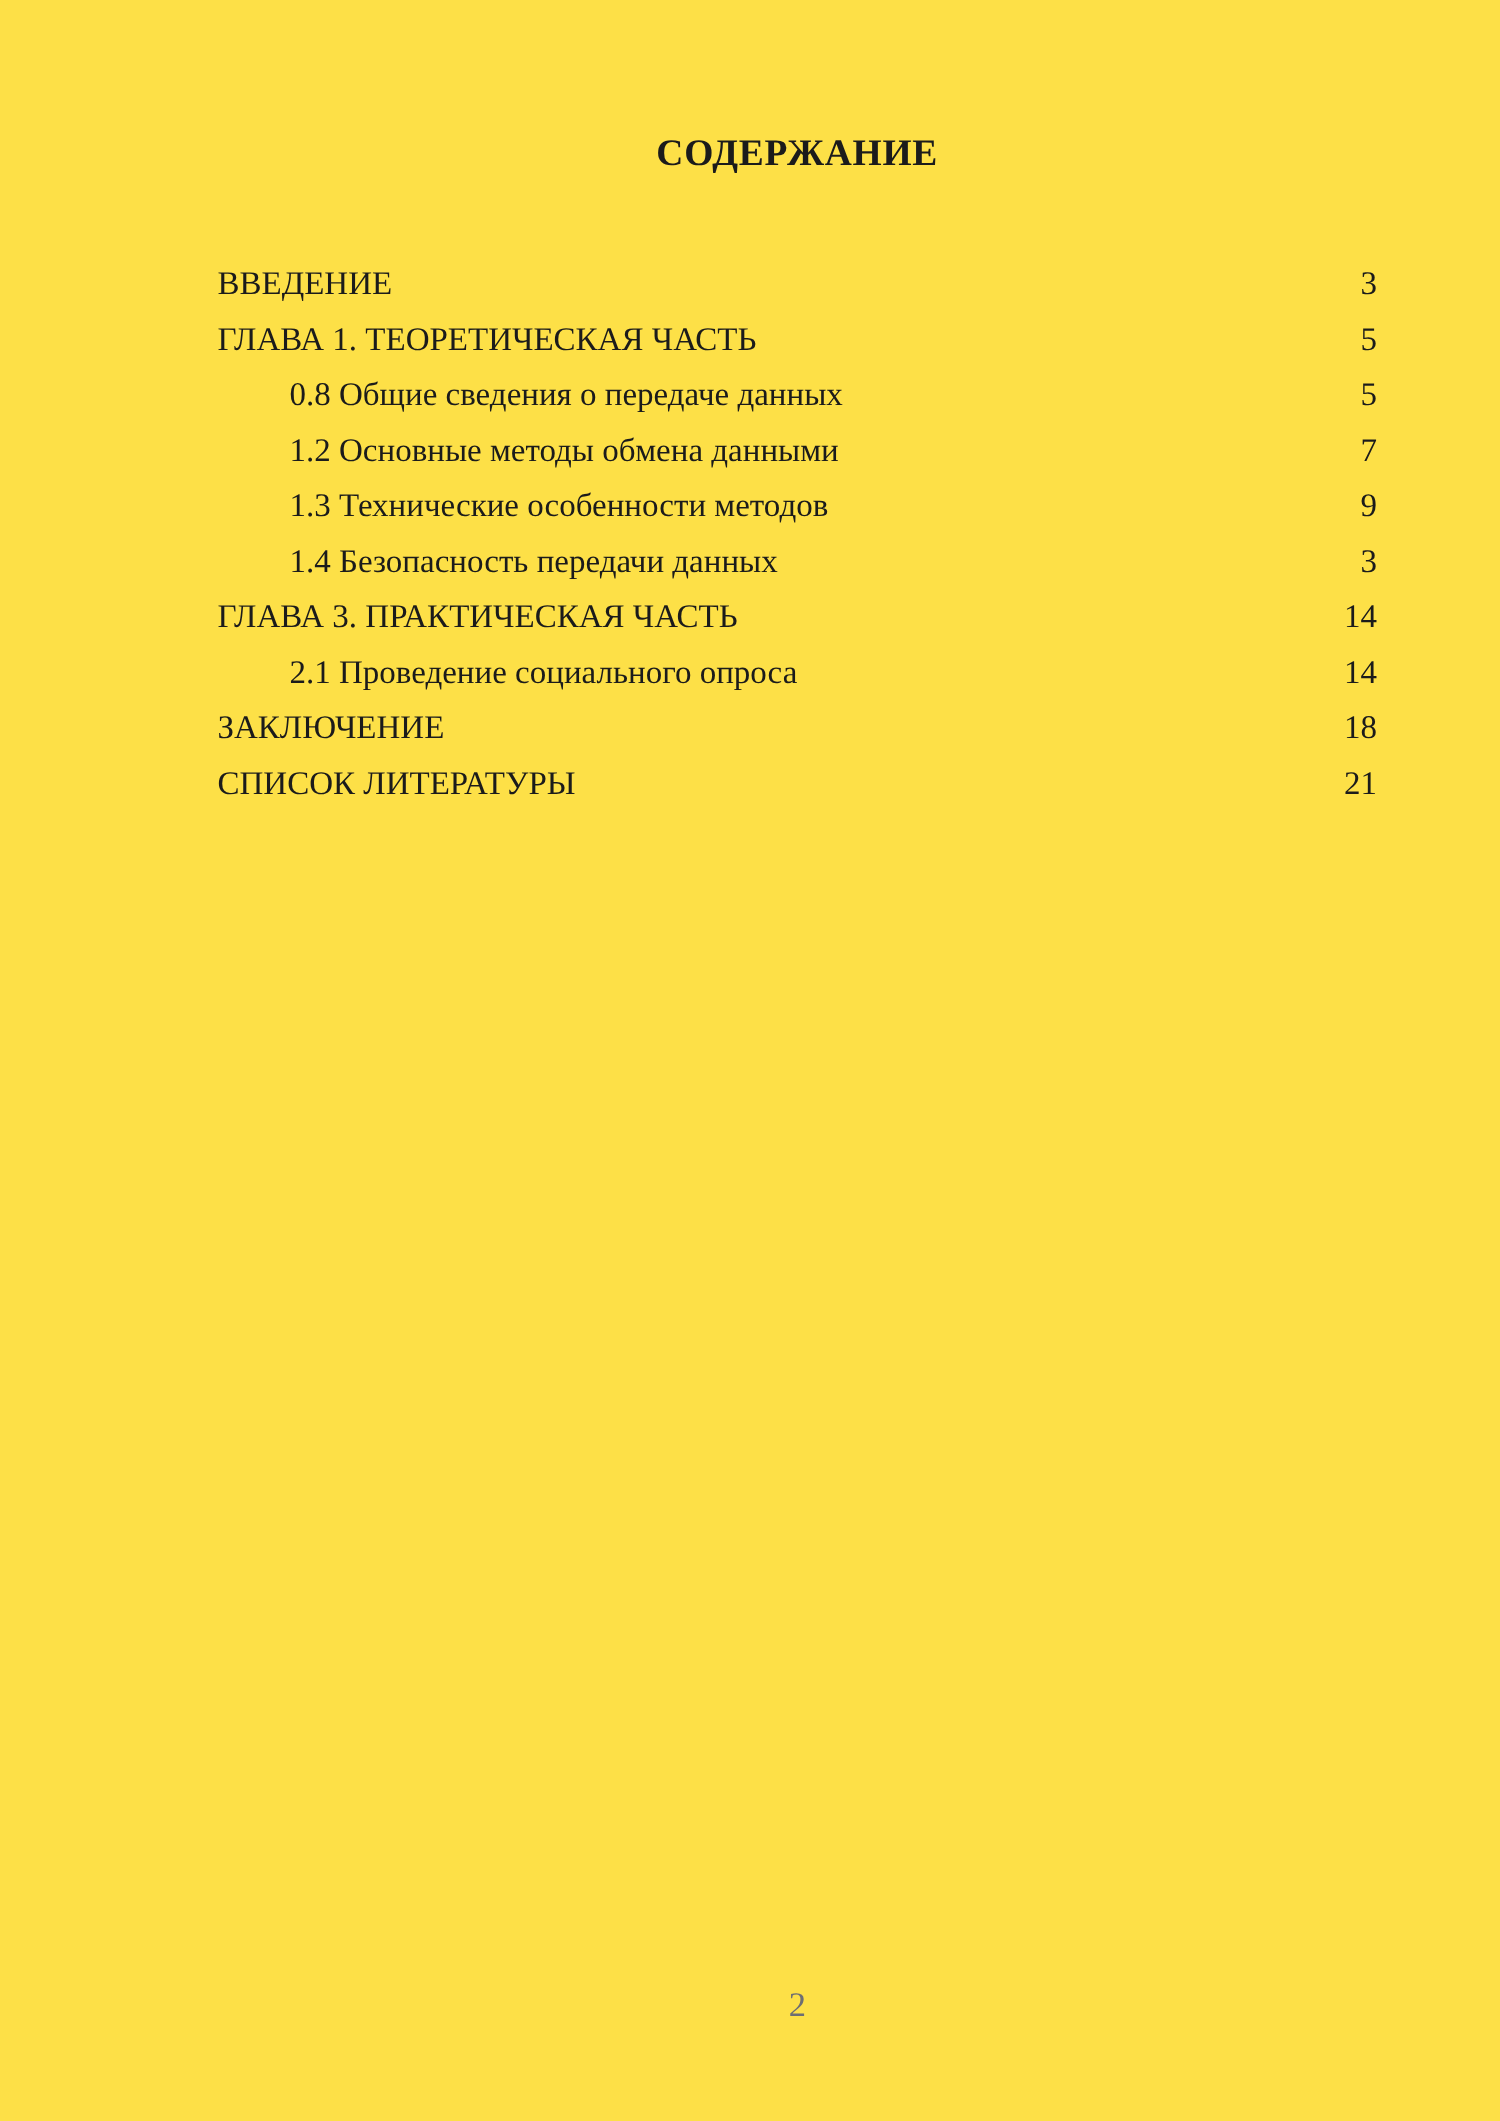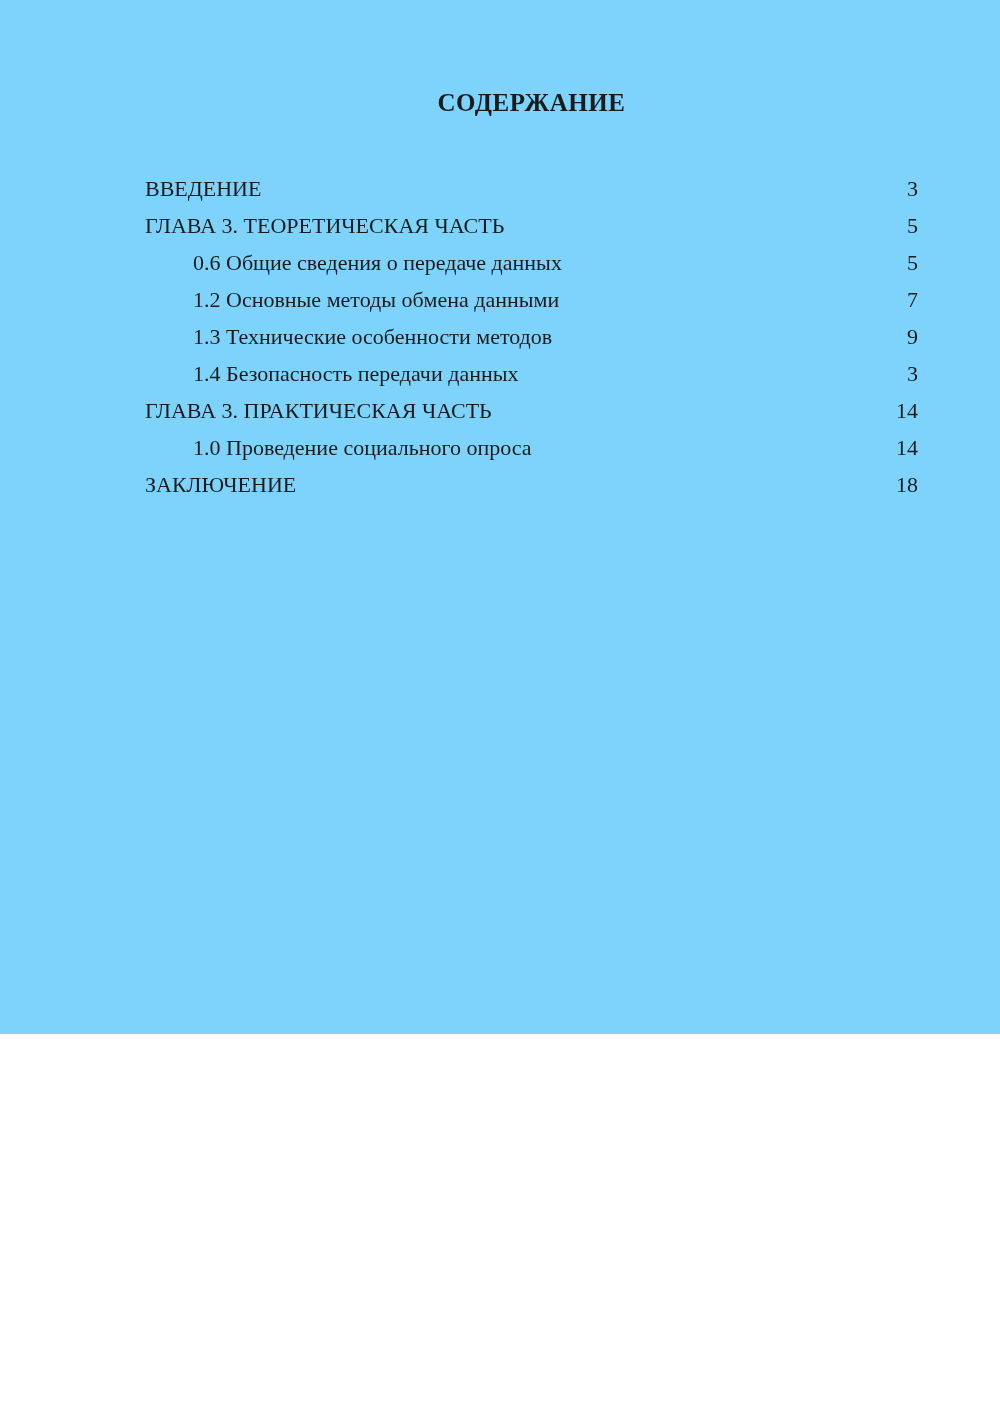--- a/index.html
+++ b/index.html
@@ -3,22 +3,22 @@
 <meta charset="utf-8">
 <style>
   html, body {
     margin: 0;
     padding: 0;
     background: #ffffff;
   }
   .page {
     position: relative;
     width: 1000px;
-    height: 1034px;
-    background: #7dd3fc;
+    height: 1414px;
+    background: #fde047;
     font-family: "Liberation Serif", "DejaVu Serif", serif;
     color: #1b1b1b;
     overflow: hidden;
   }
   .content {
     position: absolute;
     left: 145px;
     right: 82px;
     top: 88px;
   }
@@ -71,26 +71,26 @@
   <div class="content">
     <div class="doc-title">СОДЕРЖАНИЕ</div>
 
     <div class="toc-list">
   <div class="toc-row">
     <span class="toc-label">ВВЕДЕНИЕ</span>
     <span class="toc-page">3</span>
   </div>
 
   <div class="toc-row">
-    <span class="toc-label">ГЛАВА 3. ТЕОРЕТИЧЕСКАЯ ЧАСТЬ</span>
+    <span class="toc-label">ГЛАВА 1. ТЕОРЕТИЧЕСКАЯ ЧАСТЬ</span>
     <span class="toc-page">5</span>
   </div>
 
   <div class="toc-row indent">
-    <span class="toc-label">0.6 Общие сведения о передаче данных</span>
+    <span class="toc-label">0.8 Общие сведения о передаче данных</span>
     <span class="toc-page">5</span>
   </div>
 
   <div class="toc-row indent">
     <span class="toc-label">1.2 Основные методы обмена данными</span>
     <span class="toc-page">7</span>
   </div>
 
   <div class="toc-row indent">
     <span class="toc-label">1.3 Технические особенности методов</span>
@@ -101,27 +101,31 @@
     <span class="toc-label">1.4 Безопасность передачи данных</span>
     <span class="toc-page">3</span>
   </div>
 
   <div class="toc-row">
     <span class="toc-label">ГЛАВА 3. ПРАКТИЧЕСКАЯ ЧАСТЬ</span>
     <span class="toc-page">14</span>
   </div>
 
   <div class="toc-row indent">
-    <span class="toc-label">1.0 Проведение социального опроса</span>
+    <span class="toc-label">2.1 Проведение социального опроса</span>
     <span class="toc-page">14</span>
   </div>
 
 
   <div class="toc-row">
     <span class="toc-label">ЗАКЛЮЧЕНИЕ</span>
     <span class="toc-page">18</span>
   </div>
 
+  <div class="toc-row">
+    <span class="toc-label">СПИСОК ЛИТЕРАТУРЫ</span>
+    <span class="toc-page">21</span>
+  </div>
 </div>
   </div>
 
   <div class="footer">2</div>
 </div>
 
 </body></html>

